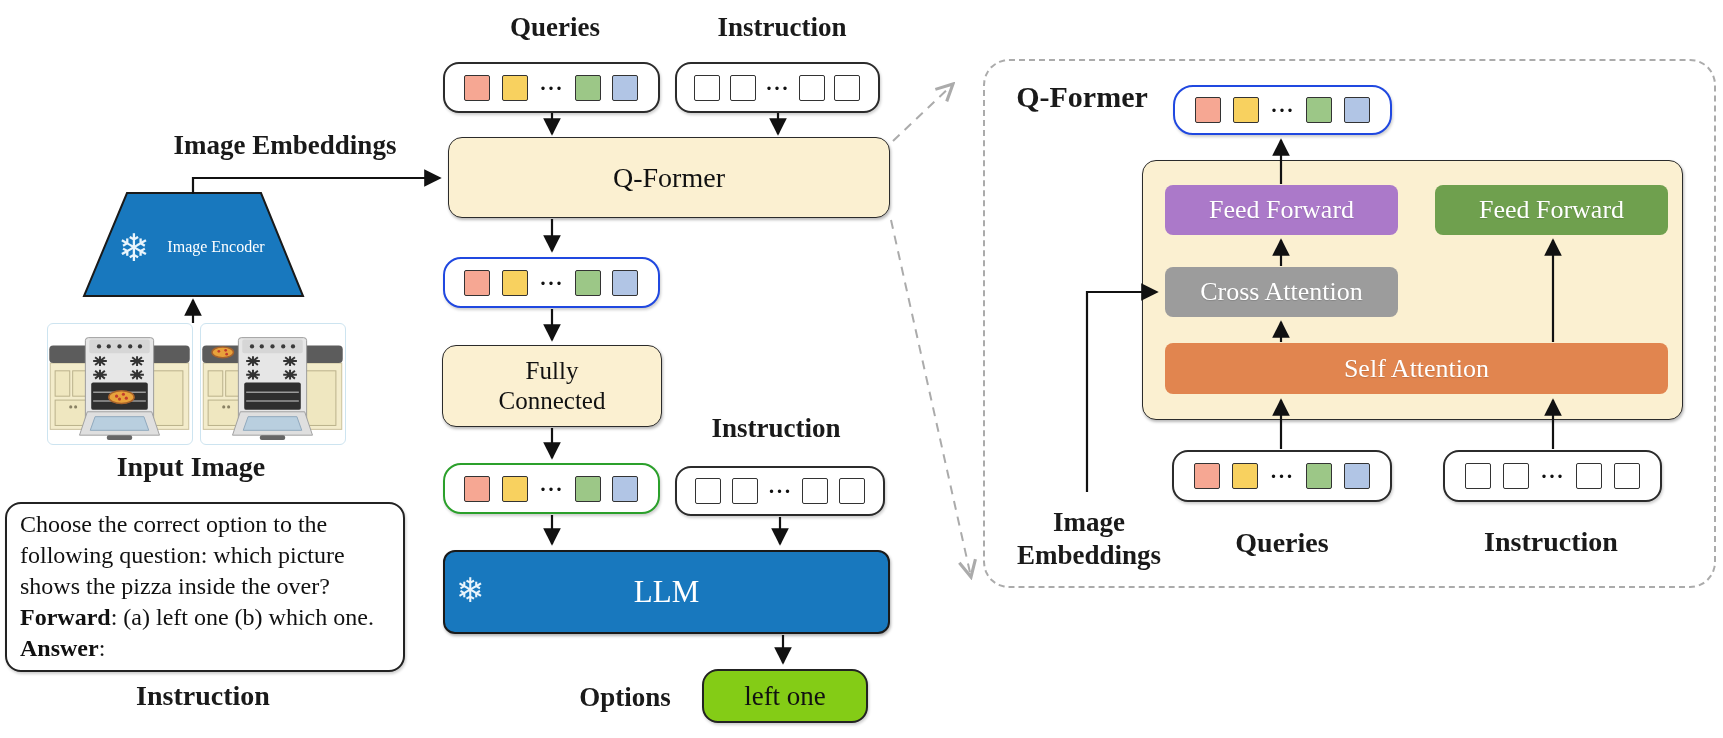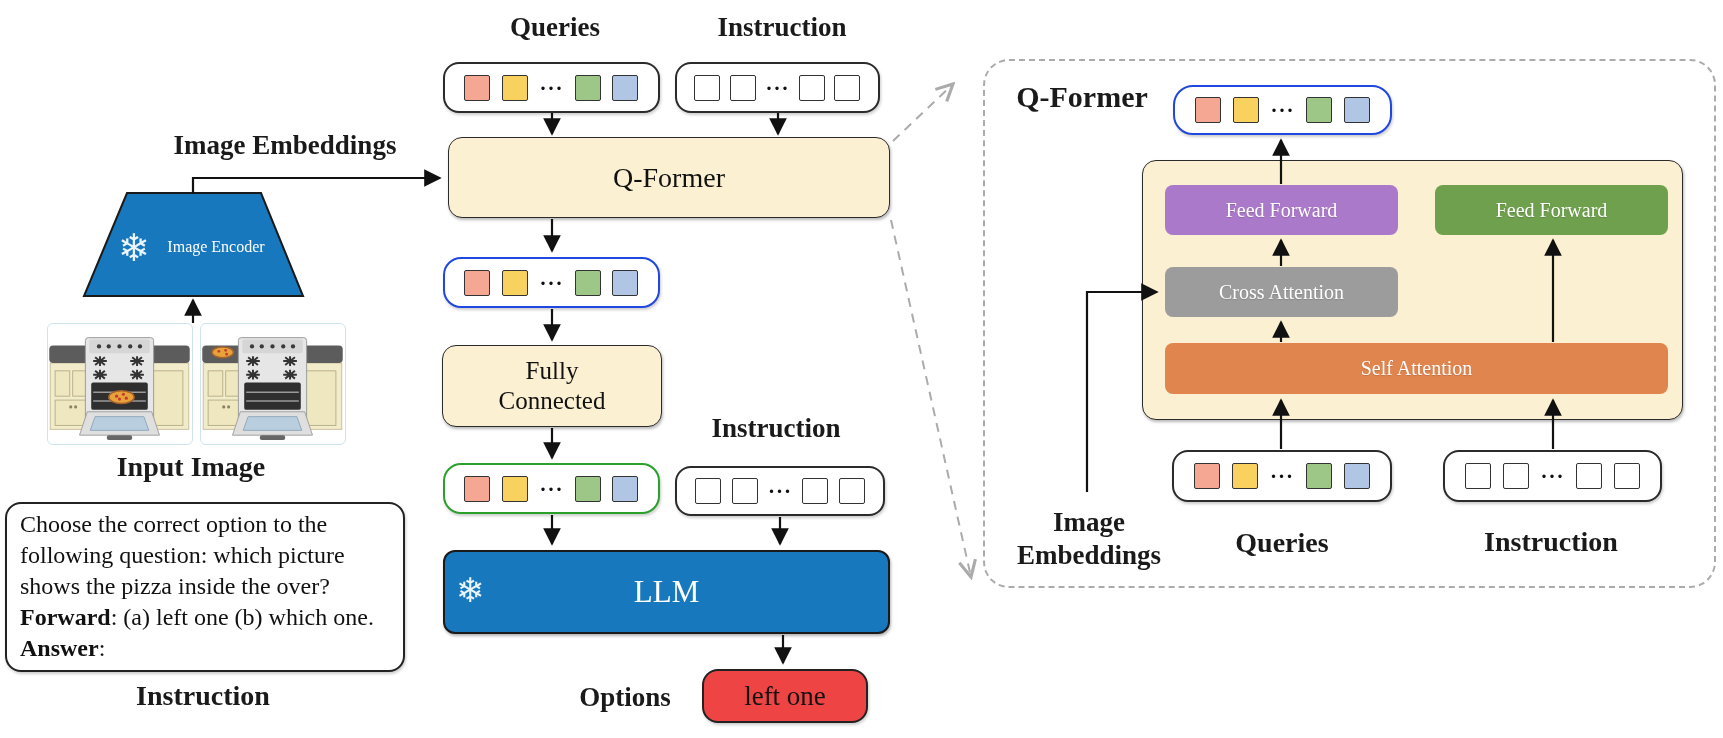--- a/index.html
+++ b/index.html
@@ -7,21 +7,21 @@
           font-family:"Liberation Serif",serif;color:#111;}
   .lbl{position:absolute;font-weight:bold;color:#1a1a1a;text-align:center;font-size:27px;line-height:30px;}
   .box{position:absolute;box-sizing:border-box;display:flex;align-items:center;justify-content:center;text-align:center;}
   .cream{background:#FBF0D1;border:1.6px solid #2b2b2b;border-radius:14px;box-shadow:1px 2px 3px rgba(0,0,0,.28);}
   .tokrow{position:absolute;box-sizing:border-box;background:#fff;border:2px solid #2b2b2b;border-radius:16px;
           display:flex;align-items:center;justify-content:space-evenly;padding:0 8px;
           box-shadow:1px 2px 3px rgba(0,0,0,.2);}
   .tok{width:26px;height:26px;border:1.7px solid #333;border-radius:2px;display:inline-block;box-sizing:border-box;}
   .tok-white{background:#fff;}
   .tok-dots{font-size:21px;font-weight:bold;color:#111;line-height:26px;letter-spacing:1px;}
-  .attn{position:absolute;border-radius:8px;color:#fff;font-size:20px;display:flex;align-items:center;
+  .attn{position:absolute;border-radius:8px;color:#fff;font-size:26px;display:flex;align-items:center;
         justify-content:center;box-sizing:border-box;text-shadow:0 1px 1px rgba(0,0,0,.15);}
   .blue-solid{border:2px solid #1a1a1a;border-radius:12px;color:#fff;box-shadow:1px 2px 3px rgba(0,0,0,.3);text-align:center;}
   #overlay{position:absolute;left:0;top:0;z-index:50;pointer-events:none;}
   .panel-dashed{position:absolute;border:2.5px dashed #ABABAB;border-radius:26px;box-sizing:border-box;background:transparent;}
   .instr-box{position:absolute;left:5px;top:502px;width:400px;height:170px;border:2.2px solid #222;border-radius:16px;
              background:#fff;padding:5px 12px 4px 13px;font-size:24px;line-height:31px;box-sizing:border-box;
              box-shadow:1px 2px 3px rgba(0,0,0,.2);}
   .snow{position:absolute;color:#EAF5FC;z-index:20;line-height:1;}
   .imgframe{position:absolute;border:1.5px solid #cde4f0;border-radius:6px;background:#fff;box-sizing:border-box;}
 </style>
@@ -171,21 +171,21 @@
       <span class="tok tok-white"></span>
       <span class="tok tok-white"></span>
     </div>
 
   <div class="box blue-solid" style="left: 443px; top: 550px; width: 447px; height: 84px; font-size: 31px; background: rgb(24, 120, 190);">
     <span>LLM</span>
   </div>
   <div class="snow" style="left:456px;top:574px;font-size:34px;">❄</div>
 
   <div class="lbl" style="left:530px;top:682px;width:190px;">Options</div>
-  <div class="box" style="left:702px;top:669px;width:166px;height:54px;border:2px solid #222;border-radius:16px;background:#ef4444;font-size:27px;box-shadow:1px 2px 3px rgba(0,0,0,.2);">
+  <div class="box" style="left:702px;top:669px;width:166px;height:54px;border:2px solid #222;border-radius:16px;background:#84cc16;font-size:27px;box-shadow:1px 2px 3px rgba(0,0,0,.2);">
     <span>left one</span>
   </div>
 
   <div class="panel-dashed" style="left:983px;top:59px;width:733px;height:529px;"></div>
 
   <div class="lbl" style="left:997px;top:82px;width:170px;font-size:30px;">Q-Former</div>
 
   <div class="tokrow" style="left: 1173px; top: 85px; width: 219px; height: 50px; border-width: 2.5px; border-radius: 20px; border-color: rgb(32, 72, 224);">
       <span class="tok" style="background: rgb(246, 167, 147);"></span>
       <span class="tok" style="background: rgb(248, 209, 95);"></span>

